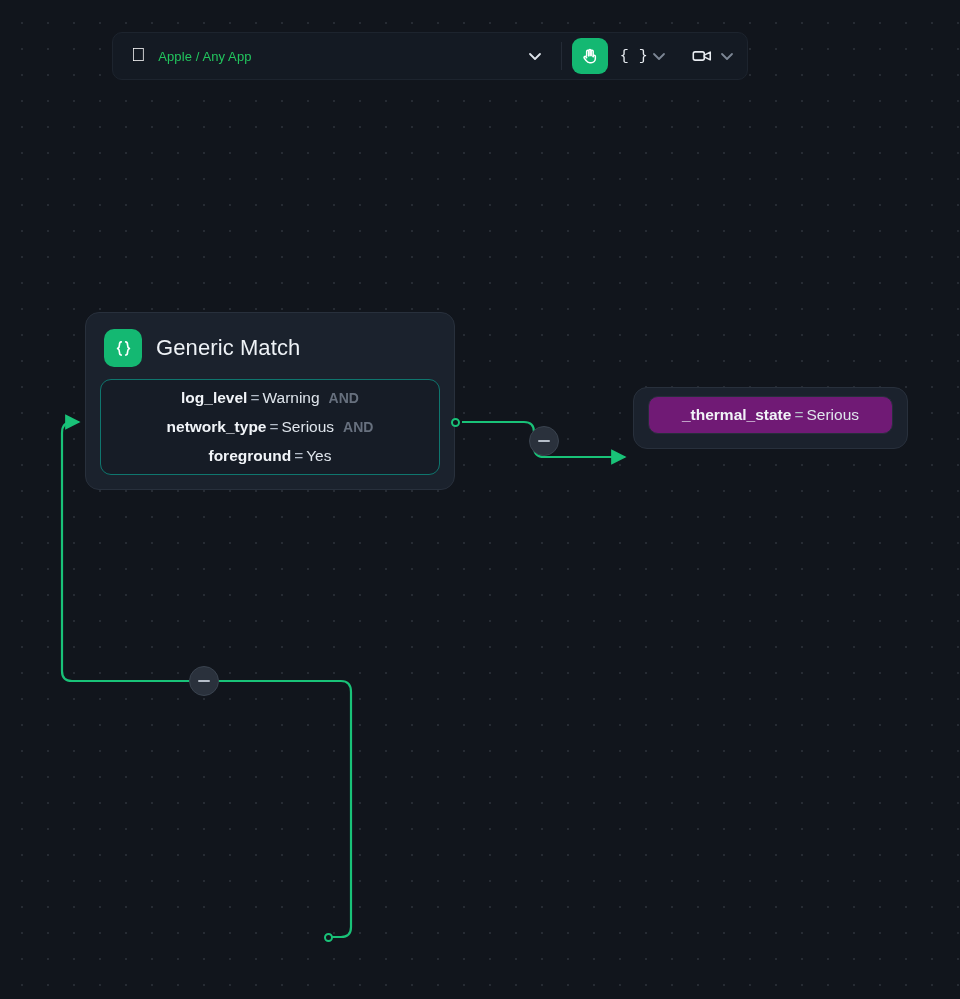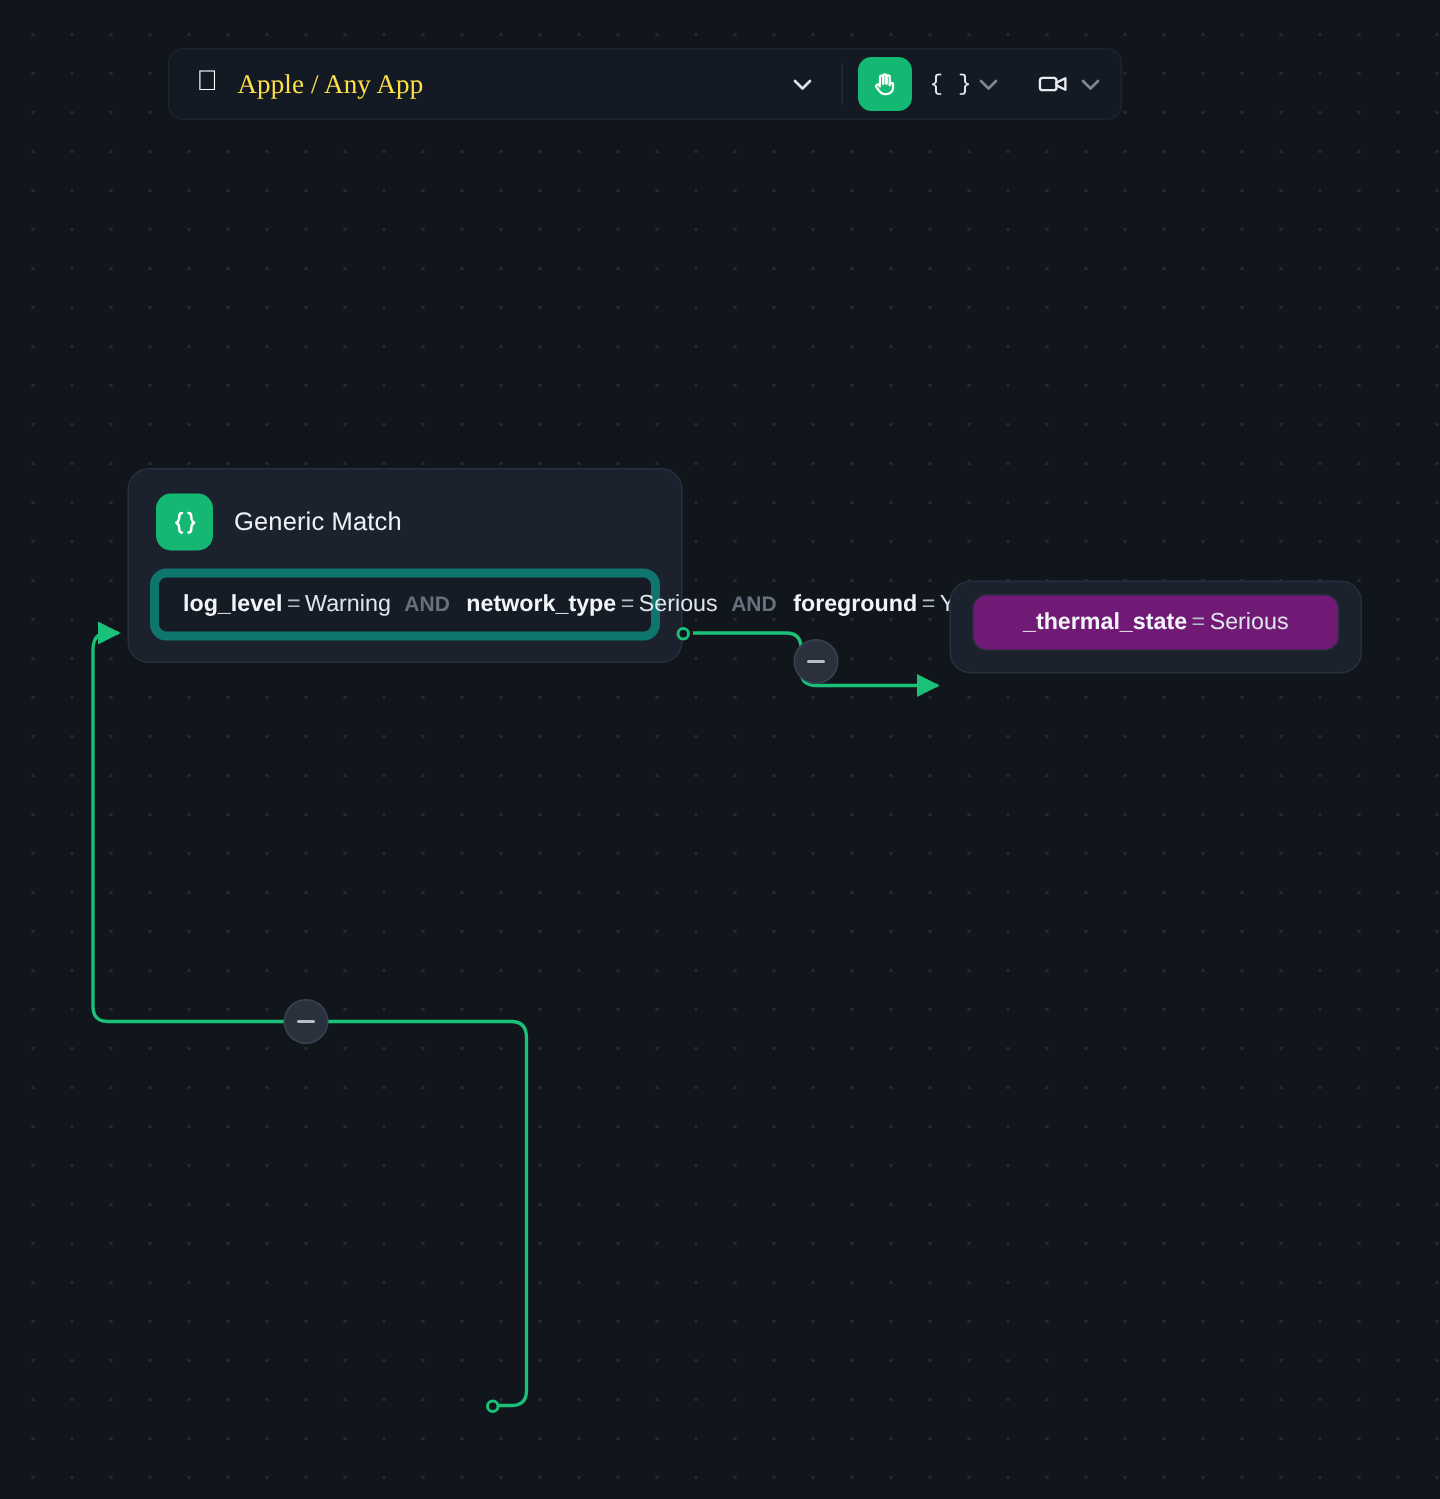--- a/index.html
+++ b/index.html
@@ -24,21 +24,21 @@
     height: 48px; display: flex; align-items: stretch;
     background: #141a23; border-radius: 10px;
     border: 1px solid #1d242e;
   }
   .app-select {
     display: flex; align-items: center; gap: 13px;
     padding: 0 16px 0 18px; width: 448px;
     cursor: pointer; border-radius: 10px 0 0 10px;
   }
   .apple-glyph { font-size: 19px; color: #fff; line-height: 1; margin-top: -3px; }
-  .app-name { color: #fde047; font-size: 18px; flex: 1; letter-spacing: .1px; font-family: Liberation Serif, serif; }
+  .app-name { color: #22c55e; font-size: 13px; flex: 1; letter-spacing: .1px; }
   .chev { width: 20px; height: 20px; flex: none; }
   .chev svg { display: block; }
   .tb-divider { width: 1px; background: #242b36; margin: 9px 0; }
   .tb-right { display: flex; align-items: center; gap: 2px; padding: 0 10px 0 10px; }
   .hand-btn {
     width: 36px; height: 36px; border-radius: 9px;
     background: #14b872; display: flex; align-items: center; justify-content: center;
     cursor: pointer; margin-right: 9px;
   }
   .tb-item { display: flex; align-items: center; cursor: pointer; }
@@ -54,26 +54,26 @@
     position: absolute;
     background: #1b222d;
     border: 1px solid #28303c;
     border-radius: 14px;
   }
   .node-hd { display: flex; align-items: center; gap: 14px; padding: 16px 18px 12px 18px; }
   .node-ico {
     width: 38px; height: 38px; border-radius: 10px; flex: none;
     background: #14b872; display: flex; align-items: center; justify-content: center;
   }
-  .node-title { color: #eef2f6; font-size: 17px; letter-spacing: .1px; }
+  .node-title { color: #eef2f6; font-size: 22px; letter-spacing: .1px; }
   .node-sub { color: #8d98a8; font-size: 14.5px; margin-top: 1px; letter-spacing: .1px; }
   .pill-box {
-    background: #161c26; border: 6px solid #0f766e; border-radius: 11px;
+    background: #161c26; border: 1px solid #0f766e; border-radius: 11px;
     margin: 0 14px 14px 14px; padding: 9px 16px;
-    display: flex; flex-direction: row; align-items: center; gap: 11px;
+    display: flex; flex-direction: column; align-items: center; gap: 11px; justify-content: flex-end;
   }
   .cond { font-size: 15.5px; white-space: nowrap; text-align: center; }
   .cond .k { color: #f1f4f8; font-weight: bold; }
   .cond .op { color: #b4bcc8; margin: 0 3px; }
   .cond .v { color: #dfe5ec; }
   .cond .and { color: #67707e; font-weight: bold; font-size: 14px; margin-left: 9px; }
 
   .pill-single {
     background: #701a75; border: 1px solid #262e3a; border-radius: 10px;
     margin: 8px 14px 14px 14px; padding: 9px 14px; text-align: center;

